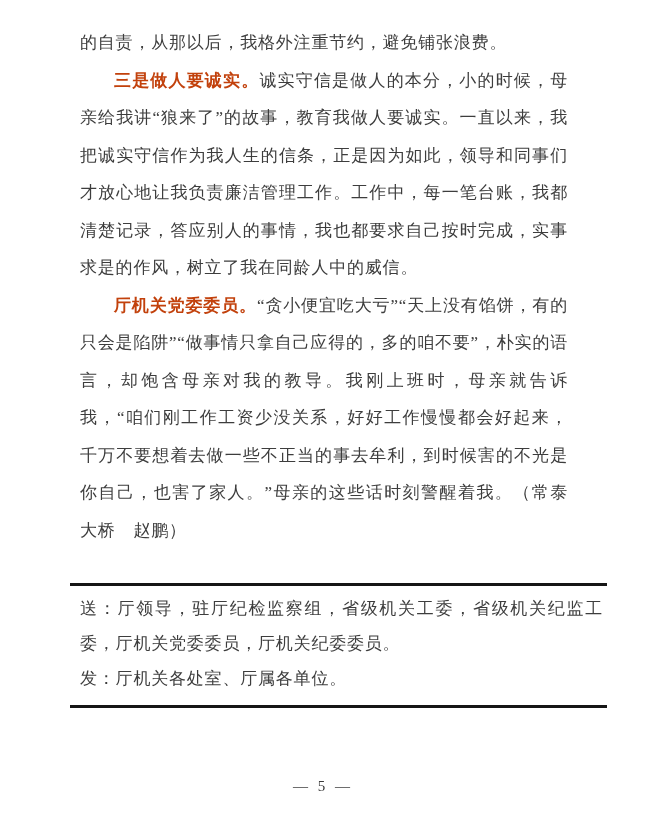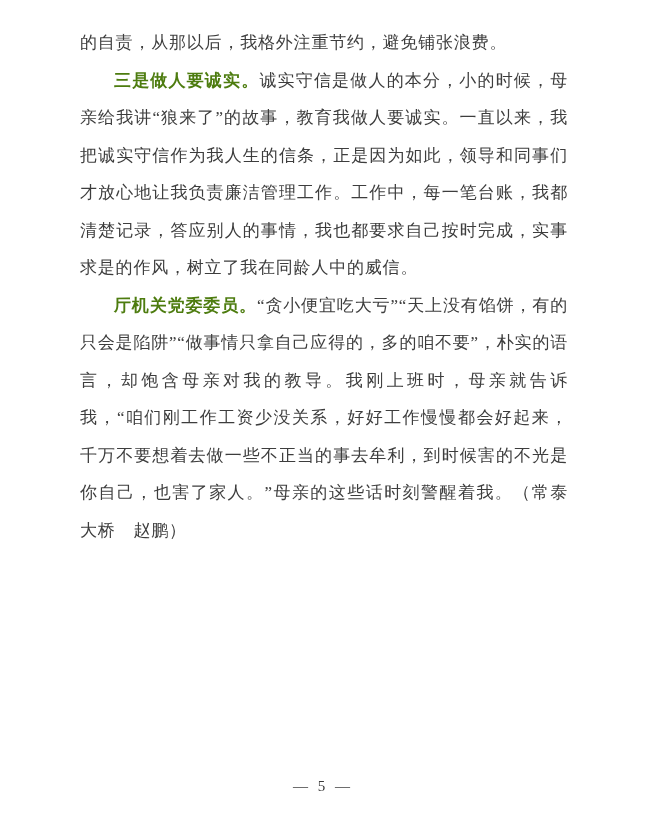--- a/index.html
+++ b/index.html
@@ -28,21 +28,21 @@
   }
   .body-text p {
     margin: 0;
   }
   .para-indent {
     text-indent: 2em;
   }
   .lead {
     font-family: "Liberation Sans", "DejaVu Sans", sans-serif;
     font-weight: 700;
-    color: #4d7c0f;
+    color: #c2410c;
   }
   .footer-block {
     position: absolute;
     left: 70px;
     top: 583px;
     width: 537px;
     box-sizing: border-box;
     border-top: 3px solid #161616;
     border-bottom: 3px solid #161616;
     padding: 5px 4px 9px 10px;
@@ -70,16 +70,20 @@
 <body>
 
 <div class="doc">
 
   <div class="body-text">
     <p><span>的自责，从那以后，我格外注重节约，避免铺张浪费。</span></p>
     <p class="para-indent"><span class="lead">三是做人要诚实。</span><span>诚实守信是做人的本分，小的时候，母亲给我讲“狼来了”的故事，教育我做人要诚实。一直以来，我把诚实守信作为我人生的信条，正是因为如此，领导和同事们才放心地让我负责廉洁管理工作。工作中，每一笔台账，我都清楚记录，答应别人的事情，我也都要求自己按时完成，实事求是的作风，树立了我在同龄人中的威信。</span></p>
     <p class="para-indent"><span class="lead">厅机关党委委员。</span><span>“贪小便宜吃大亏”“天上没有馅饼，有的只会是陷阱”“做事情只拿自己应得的，多的咱不要”，朴实的语言，却饱含母亲对我的教导。我刚上班时，母亲就告诉我，“咱们刚工作工资少没关系，好好工作慢慢都会好起来，千万不要想着去做一些不正当的事去牟利，到时候害的不光是你自己，也害了家人。”母亲的这些话时刻警醒着我。（常泰大桥　赵鹏）</span></p>
   </div>
 
+  <div class="footer-block">
+    <p>送：厅领导，驻厅纪检监察组，省级机关工委，省级机关纪监工委，厅机关党委委员，厅机关纪委委员。</p>
+    <p>发：厅机关各处室、厅属各单位。</p>
+  </div>
 
   <div class="page-number">— 5 —</div>
 
 </div>
 
 </body></html>

